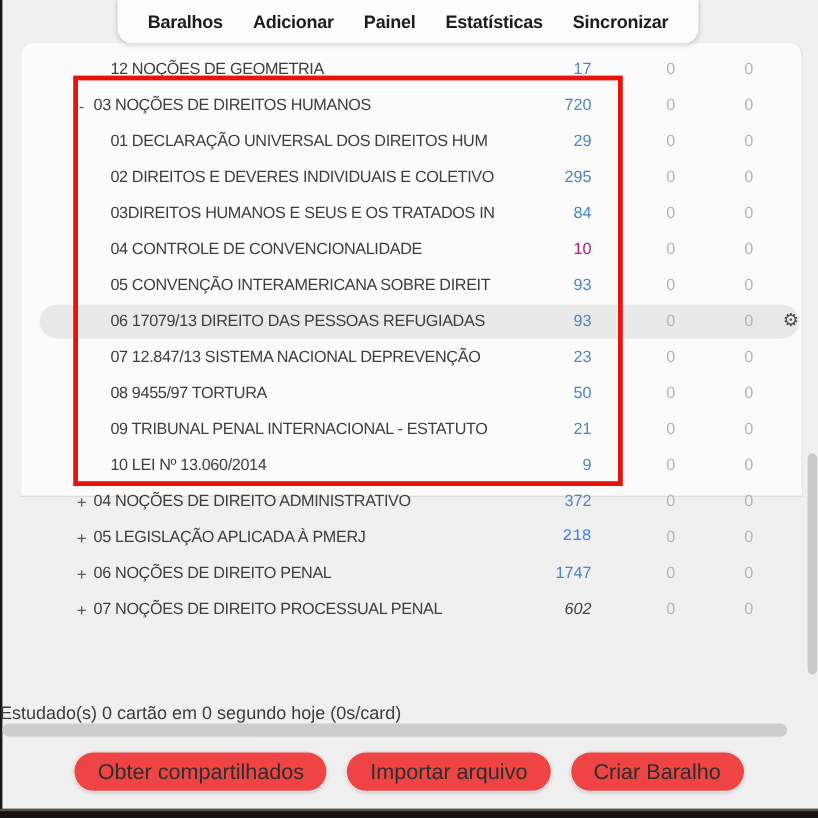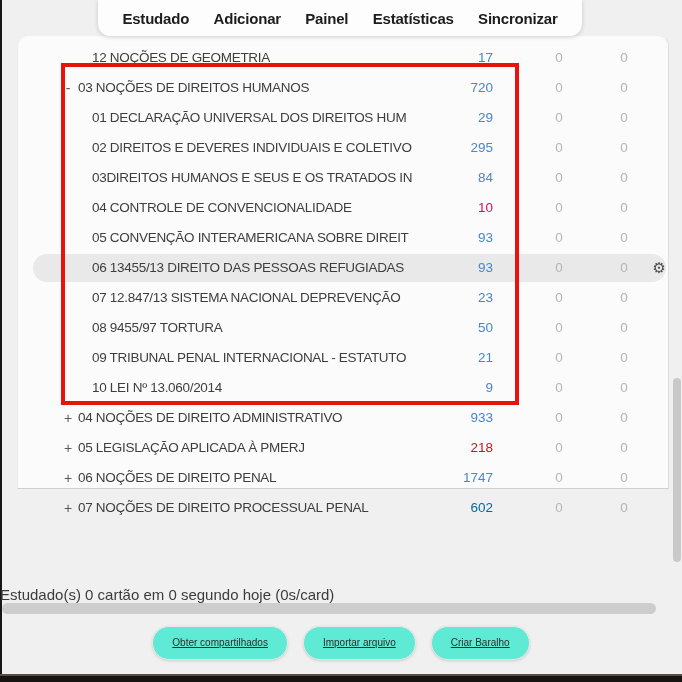--- a/index.html
+++ b/index.html
@@ -9,21 +9,21 @@
   .bottom-bar{position:absolute;left:0;top:674px;width:682px;height:8px;
     background:#171310;border-top:2px solid #5b4c40;box-sizing:border-box;}
 
   
   .nav-card{position:absolute;left:98px;top:0;width:484px;height:36px;background:#fdfdfd;
     border-radius:0 0 12px 12px;box-shadow:0 1px 4px rgba(0,0,0,.18);
     display:flex;align-items:center;justify-content:space-evenly;z-index:40;}
   .nav-tab{font-weight:700;font-size:15px;color:#1c1c1c;letter-spacing:-0.2px;cursor:pointer;}
 
   
-  .deck-card{position:absolute;left:17px;top:36px;width:652px;height:453px;background:#fbfbfb;
+  .deck-card{position:absolute;left:17px;top:36px;width:652px;height:378px;background:#fbfbfb;
     border-left:1px solid #ececec;border-right:1px solid #dedede;border-bottom:1px solid #cfcfcf;
     border-radius:10px 10px 0 0;box-sizing:border-box;}
   .rows{position:absolute;left:0;top:7px;right:0;}
   .deck-row{position:relative;height:30px;}
   .row-hl{position:absolute;left:15px;right:2px;top:1px;height:28px;background:#e9e9e9;border-radius:16px;}
   .collapse{position:absolute;left:44px;top:0;width:12px;text-align:center;
     line-height:30px;font-size:14px;color:#5a5a5a;cursor:pointer;}
   .deck-name{position:absolute;top:0;line-height:30px;font-size:13.5px;color:#3e3e3e;
     white-space:nowrap;overflow:hidden;letter-spacing:-0.3px;cursor:pointer;}
   .lvl0 .deck-name{left:60px;width:392px;}
@@ -43,33 +43,33 @@
   .v-scroll-thumb{position:absolute;left:673px;top:378px;width:8px;height:184px;
     background:#c9c9c9;border-radius:4px;z-index:45;cursor:pointer;}
   .h-scrollbar{position:absolute;left:2px;top:603px;width:654px;height:11px;
     background:#cdcdcd;border-radius:6px;cursor:pointer;}
 
   
   .footer-summary{position:absolute;left:0;top:586px;width:682px;text-align:left;
     font-size:15px;color:#3c3c3c;}
   .button-row{position:absolute;left:0;top:626px;width:682px;display:flex;
     justify-content:center;gap:15px;}
-  .btn{height:34px;padding:0 19px;border-radius:17px;background:#5eead4;
+  .btn{height:34px;padding:0 19px;border-radius:17px;background:#ef4444;
     border:1px solid #e8e8e8;box-shadow:0 1px 3px rgba(0,0,0,.15);
-    font-size:10px;color:#2e2e2e;line-height:32px;cursor:pointer;white-space:nowrap;text-decoration:underline;}
+    font-size:18px;color:#2e2e2e;line-height:32px;cursor:pointer;white-space:nowrap;}
 </style>
 </head>
 <body>
 
 <div class="screen">
 
   <div class="left-edge"></div>
 
   <div class="nav-card">
-    <span class="nav-tab">Estudado</span>
+    <span class="nav-tab">Baralhos</span>
     <span class="nav-tab">Adicionar</span>
     <span class="nav-tab">Painel</span>
     <span class="nav-tab">Estatísticas</span>
     <span class="nav-tab">Sincronizar</span>
   </div>
 
   <div class="deck-card">
     <div class="rows" id="deck-rows">
         <div class="deck-row lvl1">
           <span class="deck-name">12 NOÇÕES DE GEOMETRIA</span>
@@ -109,21 +109,21 @@
           <span class="cnt count-z2" style="color: rgb(181, 181, 181);">0</span>
         </div>
         <div class="deck-row lvl1">
           <span class="deck-name">05 CONVENÇÃO INTERAMERICANA SOBRE DIREIT</span>
           <span class="cnt count-due" style="color: rgb(74, 134, 200);">93</span>
           <span class="cnt count-z1" style="color: rgb(181, 181, 181);">0</span>
           <span class="cnt count-z2" style="color: rgb(181, 181, 181);">0</span>
         </div>
         <div class="deck-row lvl1">
           <div class="row-hl"></div>
-          <span class="deck-name">06 13455/13 DIREITO DAS PESSOAS REFUGIADAS</span>
+          <span class="deck-name">06 17079/13 DIREITO DAS PESSOAS REFUGIADAS</span>
           <span class="cnt count-due" style="color: rgb(74, 134, 200);">93</span>
           <span class="cnt count-z1" style="color: rgb(181, 181, 181);">0</span>
           <span class="cnt count-z2" style="color: rgb(181, 181, 181);">0</span>
           <span class="gear">⚙</span>
         </div>
         <div class="deck-row lvl1">
           <span class="deck-name">07 12.847/13 SISTEMA NACIONAL DEPREVENÇÃO</span>
           <span class="cnt count-due" style="color: rgb(74, 134, 200);">23</span>
           <span class="cnt count-z1" style="color: rgb(181, 181, 181);">0</span>
           <span class="cnt count-z2" style="color: rgb(181, 181, 181);">0</span>
@@ -142,42 +142,42 @@
         </div>
         <div class="deck-row lvl1">
           <span class="deck-name">10 LEI Nº 13.060/2014</span>
           <span class="cnt count-due" style="color: rgb(74, 134, 200);">9</span>
           <span class="cnt count-z1" style="color: rgb(181, 181, 181);">0</span>
           <span class="cnt count-z2" style="color: rgb(181, 181, 181);">0</span>
         </div>
         <div class="deck-row lvl0">
           <span class="collapse">+</span>
           <span class="deck-name">04 NOÇÕES DE DIREITO ADMINISTRATIVO</span>
-          <span class="cnt count-due" style="color: rgb(74, 134, 200);">933</span>
+          <span class="cnt count-due" style="color: rgb(74, 134, 200);">372</span>
           <span class="cnt count-z1" style="color: rgb(181, 181, 181);">0</span>
           <span class="cnt count-z2" style="color: rgb(181, 181, 181);">0</span>
         </div>
         <div class="deck-row lvl0">
           <span class="collapse">+</span>
           <span class="deck-name">05 LEGISLAÇÃO APLICADA À PMERJ</span>
-          <span class="cnt count-due" style="color: #b91c1c;">218</span>
+          <span class="cnt count-due" style="color: #3b82f6; font-family: Liberation Mono, monospace;">218</span>
           <span class="cnt count-z1" style="color: rgb(181, 181, 181);">0</span>
           <span class="cnt count-z2" style="color: rgb(181, 181, 181);">0</span>
         </div>
         <div class="deck-row lvl0">
           <span class="collapse">+</span>
           <span class="deck-name">06 NOÇÕES DE DIREITO PENAL</span>
           <span class="cnt count-due" style="color: rgb(74, 134, 200);">1747</span>
           <span class="cnt count-z1" style="color: rgb(181, 181, 181);">0</span>
           <span class="cnt count-z2" style="color: rgb(181, 181, 181);">0</span>
         </div>
         <div class="deck-row lvl0">
           <span class="collapse">+</span>
           <span class="deck-name">07 NOÇÕES DE DIREITO PROCESSUAL PENAL</span>
-          <span class="cnt count-due" style="color: #0369a1;">602</span>
+          <span class="cnt count-due" style="color: #404040; font-style: italic;">602</span>
           <span class="cnt count-z1" style="color: rgb(181, 181, 181);">0</span>
           <span class="cnt count-z2" style="color: rgb(181, 181, 181);">0</span>
         </div>
       </div>
   </div>
 
   <div class="annotation-box" style="border-color: rgb(232, 19, 12);"></div>
 
   <div class="v-scroll-thumb"></div>
 

